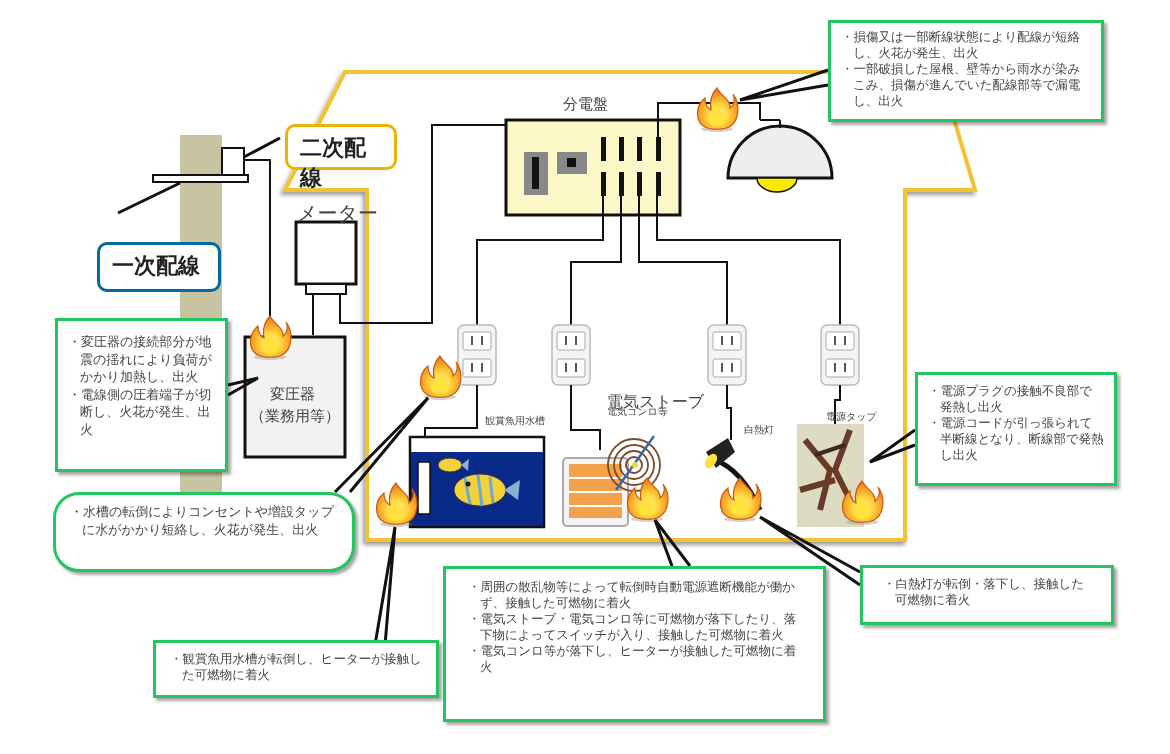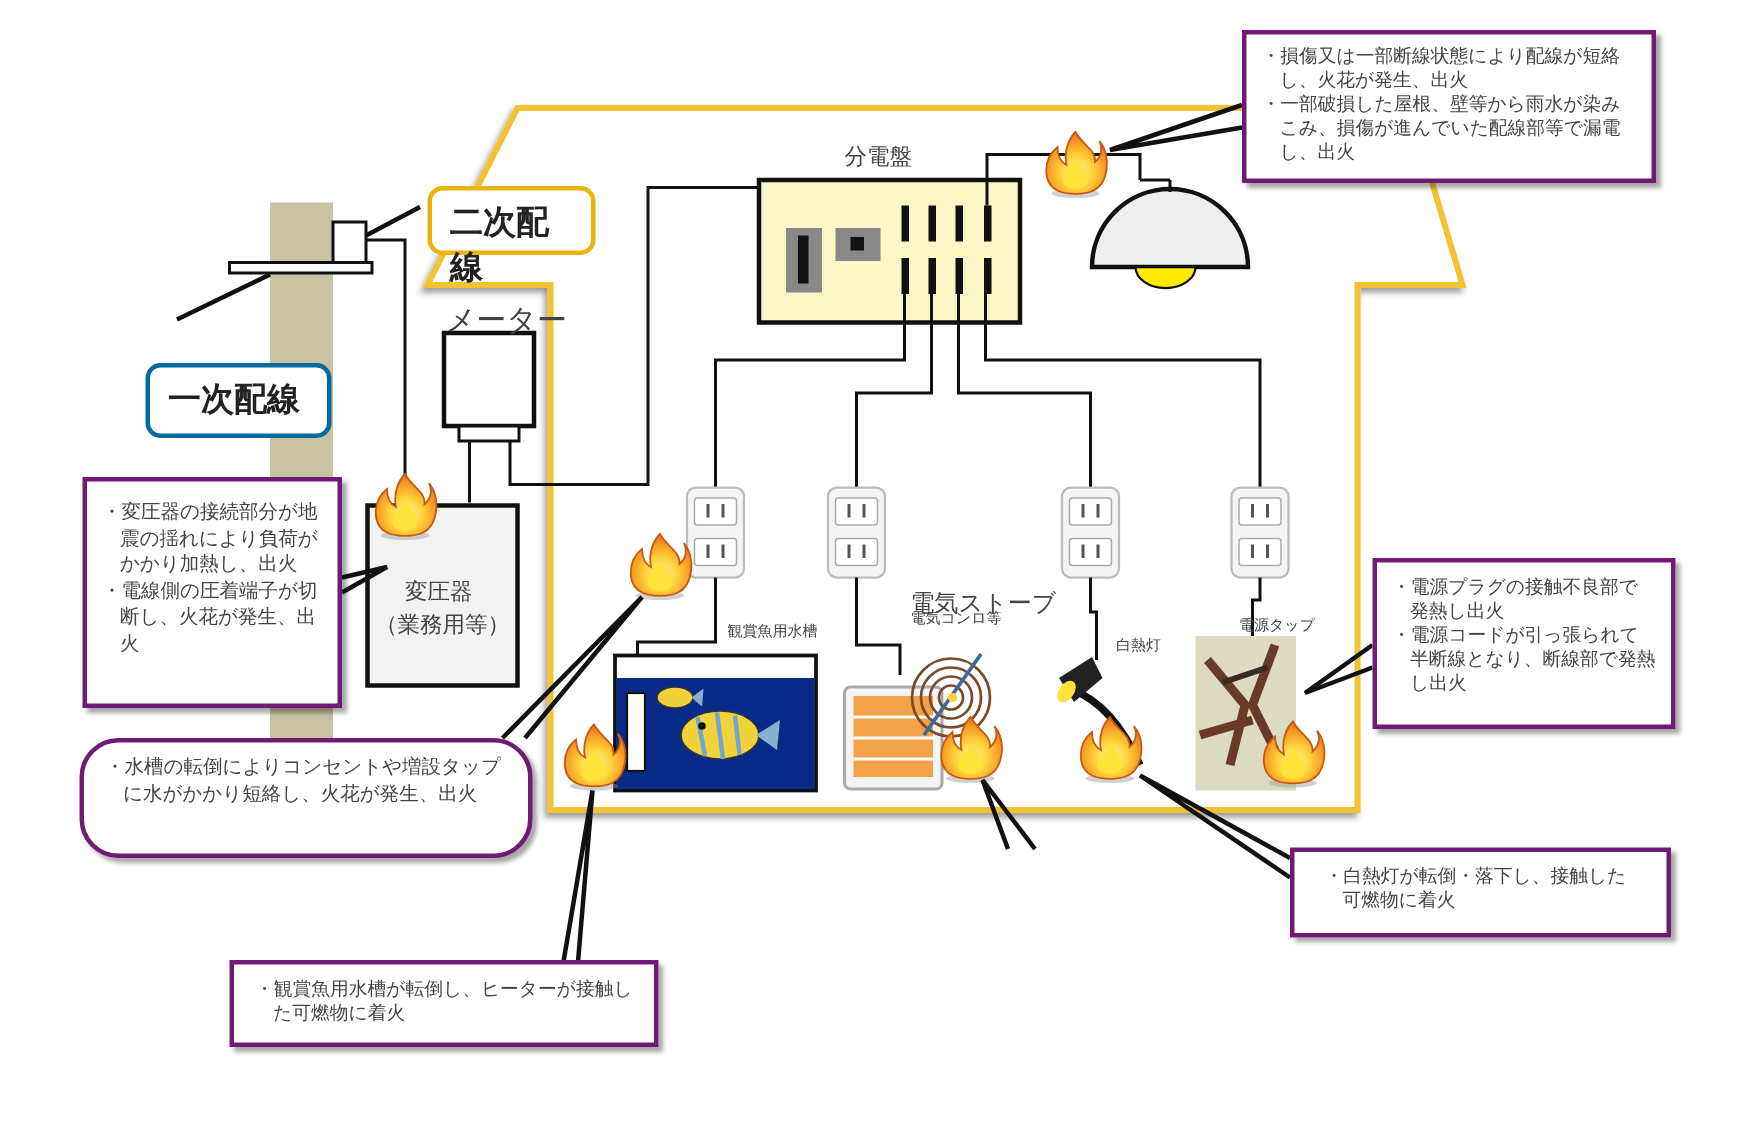--- a/index.html
+++ b/index.html
@@ -1,20 +1,20 @@
 <!DOCTYPE html>
 <html><head>
   <meta charset="utf-8">
   <style>
     html, body { margin: 0; padding: 0; background: #ffffff; }
     body { width: 1170px; height: 754px; position: relative; overflow: hidden;
            font-family: "DejaVu Sans", "Liberation Sans", sans-serif; color: #333; }
     #stage { position: absolute; left: 0; top: 0; width: 1170px; height: 754px; }
     .lbl { position: absolute; white-space: nowrap; color: #444; }
-    .callout { position: absolute; background: #fff; border: 3px solid #701a75;
+    .callout { position: absolute; background: #fff; border: 3px solid #22c55e;
                box-shadow: 3px 3px 3px rgba(0,0,0,0.35);
                font-size: 12.5px; line-height: 16px; color: #444; padding: 6px 10px; box-sizing: border-box; }
     .callout ul { margin: 0; padding: 0; list-style: none; }
     .callout li { padding-left: 12px; text-indent: -12px; }
     .callout li::before { content: "・"; }
     .tag { position: absolute; font-weight: bold; font-size: 22px; color: #222; background: #fff;
            border-radius: 10px; padding: 6px 12px; box-sizing: border-box; }
   </style>
 </head>
 <body>
@@ -194,20 +194,27 @@
   <div class="callout" style="left:53px;top:492px;width:302px;height:80px;padding:8px 14px;font-size:13px;line-height:18px;border-radius:26px;">
     <ul>
       <li>水槽の転倒によりコンセントや増設タップに水がかかり短絡し、火花が発生、出火</li>
     </ul>
   </div>
   <div class="callout" style="left:153px;top:640px;width:286px;height:58px;padding:8px 14px;">
     <ul>
       <li>観賞魚用水槽が転倒し、ヒーターが接触した可燃物に着火</li>
     </ul>
   </div>
+  <div class="callout" style="left:443px;top:566px;width:383px;height:156px;padding:10px 22px;">
+    <ul>
+      <li>周囲の散乱物等によって転倒時自動電源遮断機能が働かず、接触した可燃物に着火</li>
+      <li>電気ストーブ・電気コンロ等に可燃物が落下したり、落下物によってスイッチが入り、接触した可燃物に着火</li>
+      <li>電気コンロ等が落下し、ヒーターが接触した可燃物に着火</li>
+    </ul>
+  </div>
   <div class="callout" style="left:915px;top:372px;width:202px;height:114px;padding:8px 10px;">
     <ul>
       <li>電源プラグの接触不良部で発熱し出火</li>
       <li>電源コードが引っ張られて半断線となり、断線部で発熱し出火</li>
     </ul>
   </div>
   <div class="callout" style="left:860px;top:565px;width:254px;height:60px;padding:8px 20px;">
     <ul>
       <li>白熱灯が転倒・落下し、接触した可燃物に着火</li>
     </ul>

